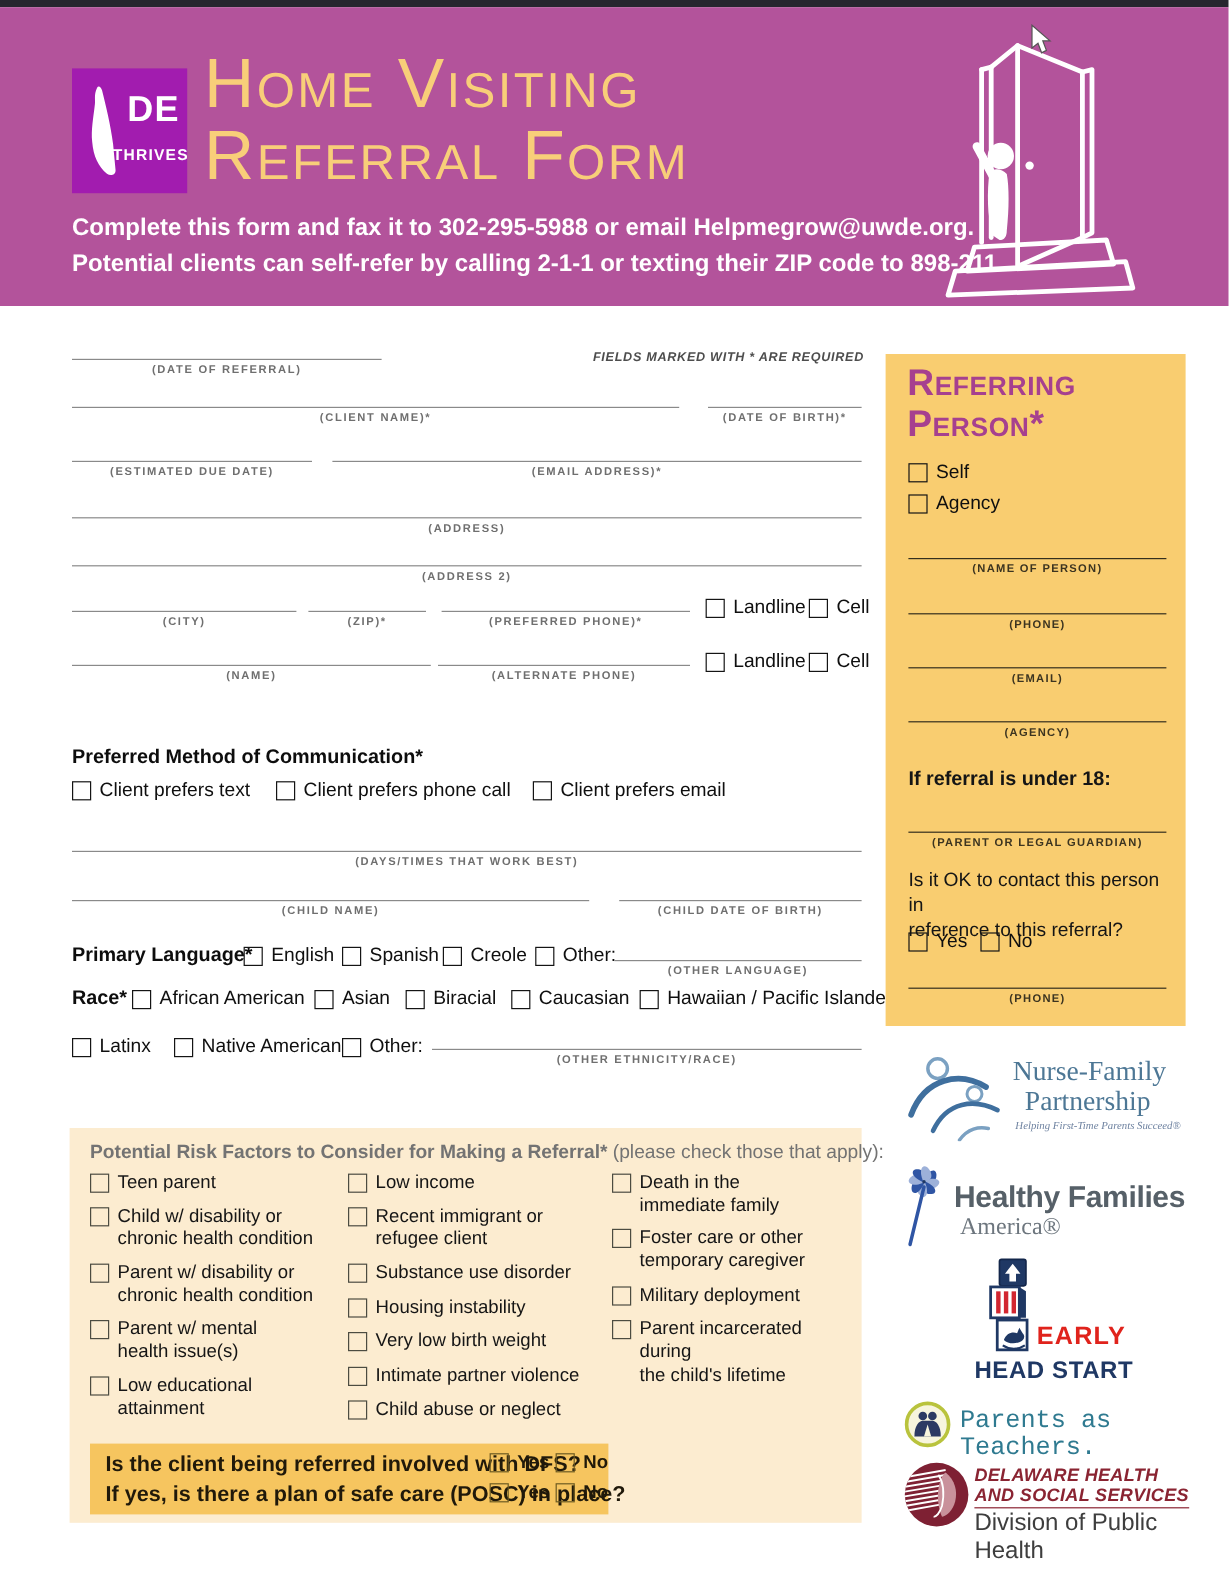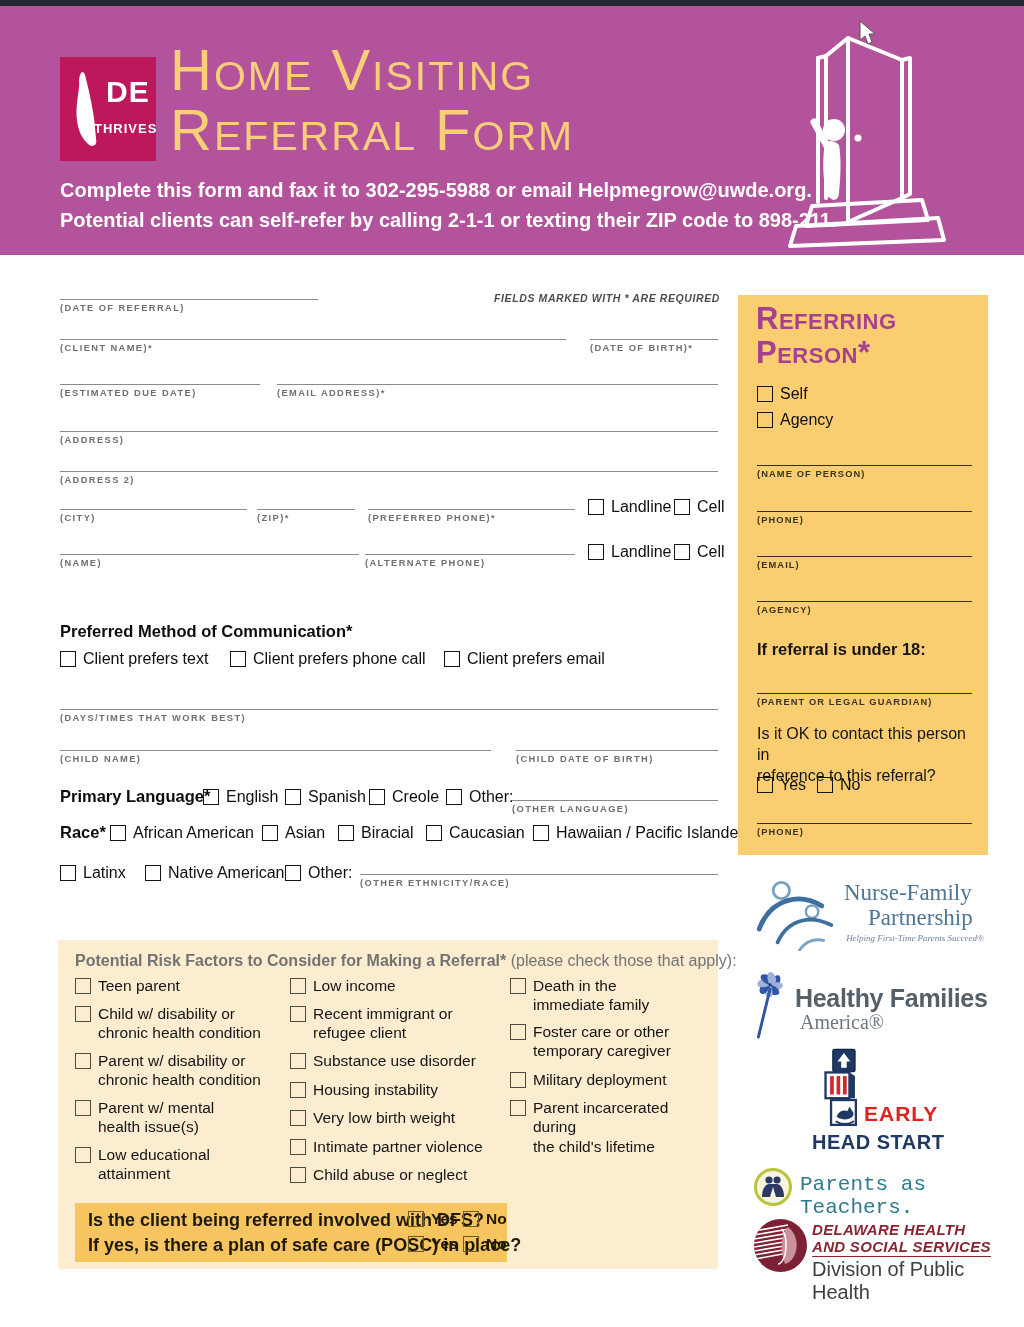--- a/index.html
+++ b/index.html
@@ -2,30 +2,30 @@
 <html><head>
 <meta charset="utf-8">
 <style>
   html,body{margin:0;padding:0;background:#ffffff;}
   .page{position:relative;width:1024px;height:1327px;background:#ffffff;overflow:hidden;
         font-family:"Liberation Sans",sans-serif;color:#111;}
   .abs{position:absolute;}
   
   .top-strip{position:absolute;left:0;top:0;width:1024px;height:6px;background:#26262e;}
   .header-band{position:absolute;left:0;top:6px;width:1024px;height:249px;background:#b3539b;}
-  .logo-box{position:absolute;left:60px;top:57px;width:96px;height:104px;background:#be185d;}
+  .logo-box{position:absolute;left:60px;top:57px;width:96px;height:104px;background:#a21caf;}
   .logo-de{position:absolute;left:46px;top:18px;color:#fff;font-size:30px;font-weight:bold;letter-spacing:1px;}
   .logo-thrives{position:absolute;left:34px;top:64px;color:#fff;font-size:13px;font-weight:bold;letter-spacing:1px;}
   .main-title{position:absolute;left:170px;top:40px;font-variant:small-caps;color:#f8ce79;
               font-size:58px;line-height:60px;letter-spacing:2px;font-weight:normal;}
   .subtitle{position:absolute;left:60px;top:175px;color:#ffffff;font-size:20px;line-height:30px;font-weight:bold;}
   
   .field{position:absolute;}
   .field .line{height:0;border-top:1.6px solid #8a8a8a;}
-  .field .flabel{margin-top:3px;font-size:9.3px;font-weight:bold;
+  .field .flabel{margin-top:3px;text-align:center;font-size:9.3px;font-weight:bold;
                  letter-spacing:1.4px;color:#6f6f6f;white-space:nowrap;}
   .field.dark .line{border-top:1.3px solid #352f1d;}
   .field.dark .flabel{color:#3c3420;letter-spacing:1.1px;}
   
   .cb{position:absolute;display:flex;align-items:flex-start;column-gap:7px;font-size:16px;
       color:#0f0f0f;line-height:1.25;}
   .cb .box{width:14px;height:14px;border:1.7px solid #141414;margin-top:2px;flex:0 0 auto;background:transparent;}
   .cb .cbl{white-space:pre-line;}
   .cb.risk{font-size:15.5px;color:#151515;}
   .cb.risk .box{border-color:#4c4c41;}
@@ -41,21 +41,21 @@
   .dfs-box{position:absolute;left:75px;top:1203px;width:432px;height:59px;background:#f6c55f;}
   .dfs-q{position:absolute;font-size:18px;font-weight:bold;color:#20190a;}
   .sidebar{position:absolute;left:738px;top:295px;width:250px;height:560px;background:#f9cd70;}
   .sb-title{position:absolute;left:756px;top:302px;font-variant:small-caps;font-size:31px;
             font-weight:bold;color:#a6408f;line-height:34px;letter-spacing:0.5px;}
   .sb-h{position:absolute;font-size:16.5px;font-weight:bold;color:#151515;}
   .sb-q{position:absolute;font-size:16px;color:#151515;line-height:21px;white-space:pre-line;}
   
   .nfp-text{position:absolute;left:844px;top:880px;font-family:"Liberation Serif",serif;
             font-size:23px;line-height:25px;color:#4d7795;}
-  .nfp-text .l2{margin-left:24px;}
+  .nfp-text .l2{margin-left:10px;}
   .nfp-tag{position:absolute;left:840px;top:933px;width:150px;text-align:center;
            font-family:"Liberation Serif",serif;font-style:italic;font-size:9px;color:#6e82a0;}
   .hfa-1{position:absolute;left:795px;top:984px;font-size:25px;font-weight:bold;color:#566068;letter-spacing:-0.3px;}
   .hfa-2{position:absolute;left:800px;top:1011px;font-family:"Liberation Serif",serif;font-size:20px;color:#6d767e;}
   .ehs-1{position:absolute;left:864px;top:1102px;font-size:21px;font-weight:bold;color:#e0231c;letter-spacing:1px;}
   .ehs-2{position:absolute;left:812px;top:1131px;font-size:20px;font-weight:bold;color:#1f3864;letter-spacing:0.5px;}
   .pat-text{position:absolute;left:800px;top:1173px;font-family:Liberation Mono, monospace;font-size:21px;color:#2f7a90;}
   .dhss-1{position:absolute;left:812px;top:1221px;font-style:italic;font-weight:bold;font-size:15px;color:#8a2432;letter-spacing:0.3px;}
   .dhss-2{position:absolute;left:812px;top:1238px;font-style:italic;font-weight:bold;font-size:15px;color:#8a2432;
           letter-spacing:0.3px;border-bottom:1.5px solid #8a2432;padding-bottom:1px;}

